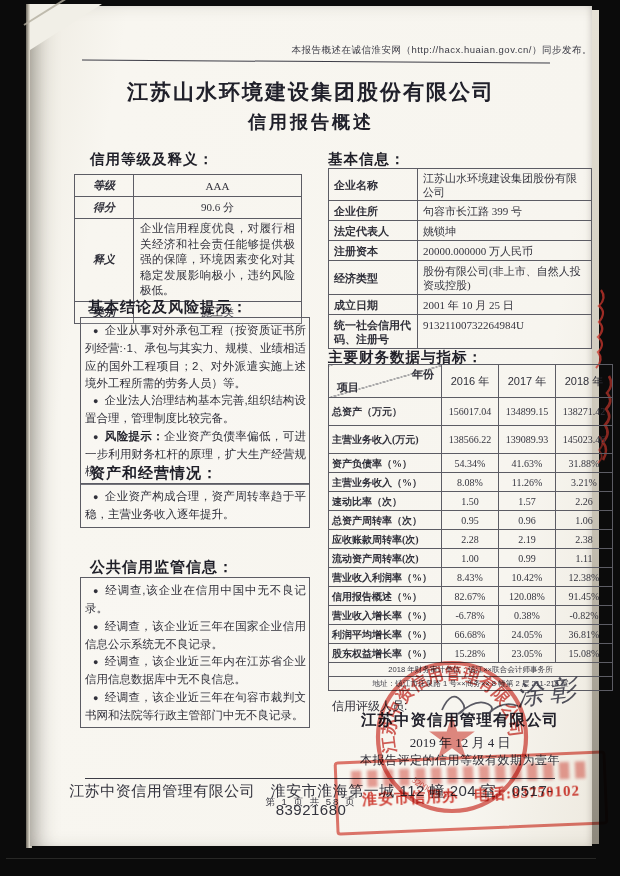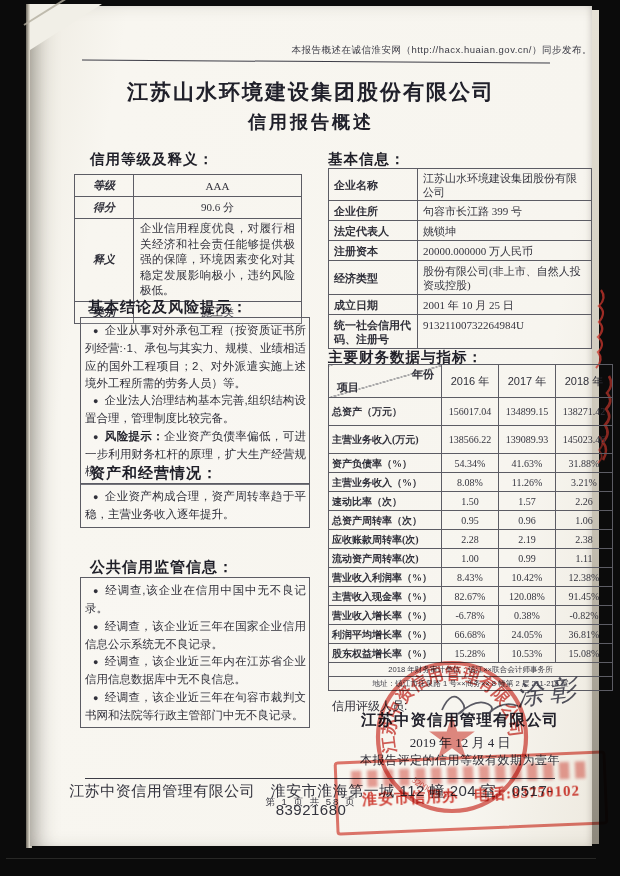--- a/index.html
+++ b/index.html
@@ -242,41 +242,41 @@
           <td class="vl">0.99</td>
           <td class="vl">1.11</td>
         </tr>
     <tr>
           <td class="lb">营业收入利润率（%）</td>
           <td class="vl">8.43%</td>
           <td class="vl">10.42%</td>
           <td class="vl">12.38%</td>
         </tr>
     <tr>
-          <td class="lb">主营收入现金率（%）</td>
+          <td class="lb">信用报告概述（%）</td>
           <td class="vl">82.67%</td>
           <td class="vl">120.08%</td>
           <td class="vl">91.45%</td>
         </tr>
     <tr>
           <td class="lb">营业收入增长率（%）</td>
           <td class="vl">-6.78%</td>
           <td class="vl">0.38%</td>
           <td class="vl">-0.82%</td>
         </tr>
     <tr>
           <td class="lb">利润平均增长率（%）</td>
           <td class="vl">66.68%</td>
           <td class="vl">24.05%</td>
           <td class="vl">36.81%</td>
         </tr>
     <tr>
           <td class="lb">股东权益增长率（%）</td>
           <td class="vl">15.28%</td>
-          <td class="vl">10.53%</td>
+          <td class="vl">23.05%</td>
           <td class="vl">15.08%</td>
         </tr>
     <tr>
           <td class="note" colspan="4">2018 年财务审计单位：镇江××联合会计师事务所</td>
         </tr>
     <tr>
           <td class="note" colspan="4">地址：镇江市庄泉路 1 号××商务×× 8 幢第 2 层 211-218 室</td>
         </tr>
   </tbody>
     </table>

